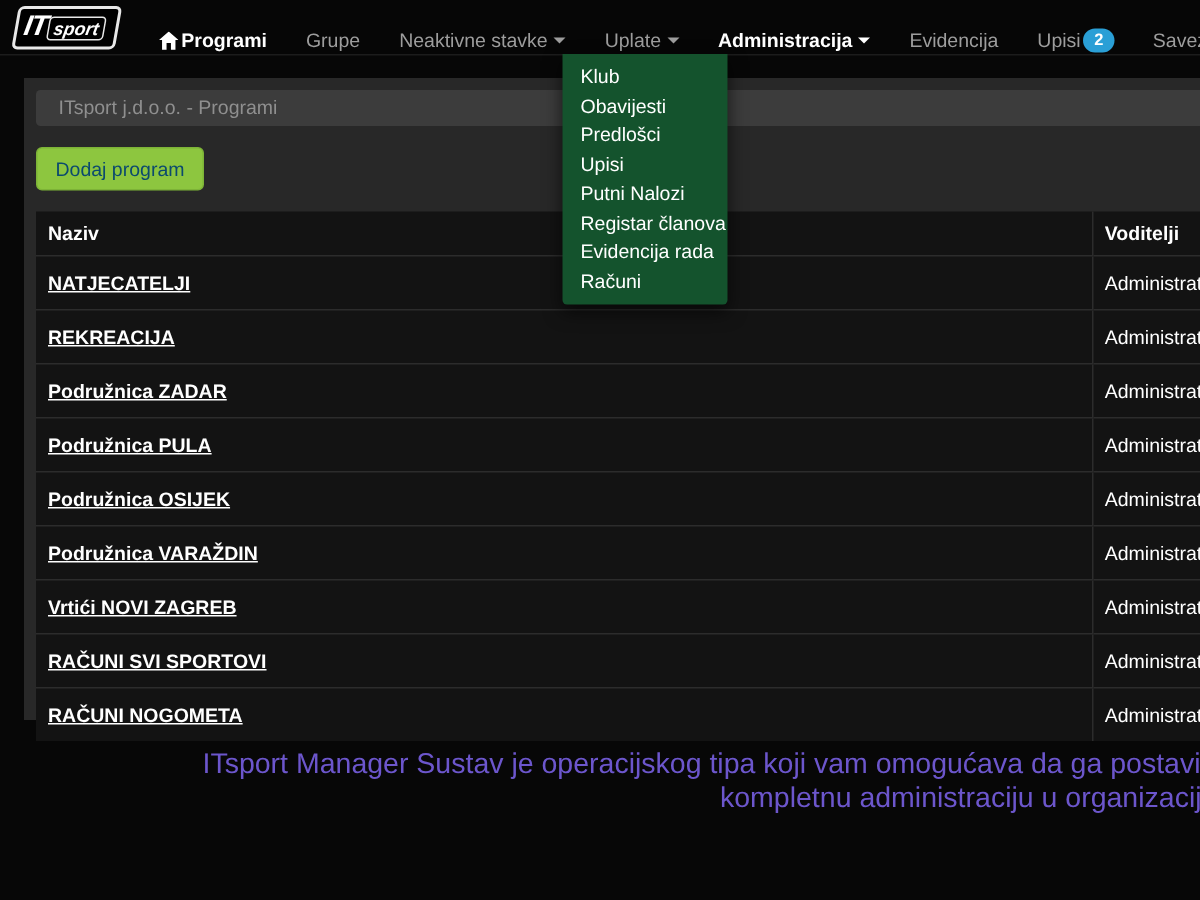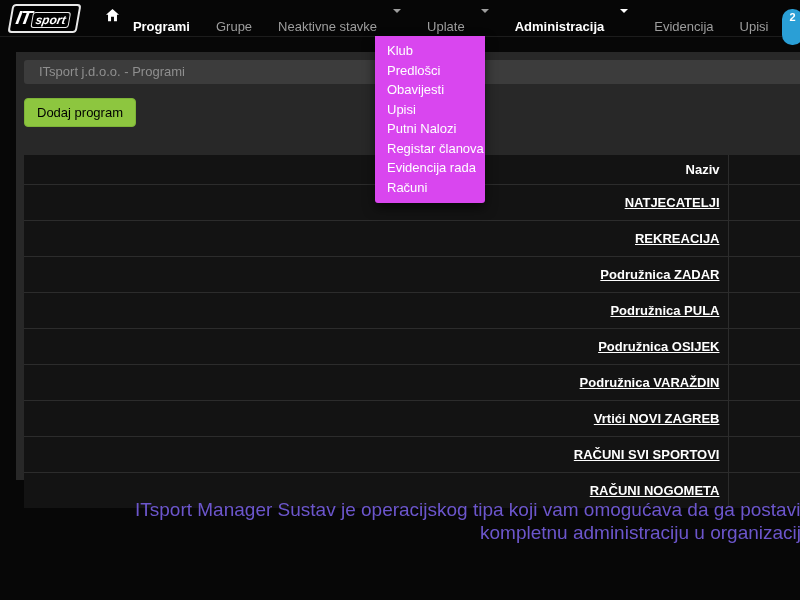--- a/index.html
+++ b/index.html
@@ -31,40 +31,40 @@
     background:#000;
   }
   .logo-it   { color:#fff; font-weight:bold; font-style:italic; font-size:19px; letter-spacing:-1px; }
   .logo-sport{ color:#fff; font-weight:bold; font-style:italic; font-size:12px;
                border:1px solid #e8e8e8; border-radius:3px; padding:0 3px; margin-left:1px; }
 
   .nav-items { display:flex; align-items:center; height:36px; margin-left:14px; }
   .nav-item {
     padding:0 13px; height:36px; line-height:36px;
     font-size:13px; color:#9d9d9d; cursor:pointer; white-space:nowrap;
-    display:flex; gap:14px;margin-top:18px;
+    display:flex; align-items:center; gap:2px;margin-top:18px;
   }
   .nav-item.active { color:#ffffff; font-weight:bold; }
   .caret {
     display:inline-block; width:0; height:0;
     border-left:4px solid transparent; border-right:4px solid transparent;
     border-top:4px solid currentColor; margin-left:2px;
   }
   .badge {
     background:#2a9fd6; color:#fff;
     font-size:11px; font-weight:bold;
     border-radius:10px; padding:2px 7px; line-height:12px;
   }
   .home-icon svg { display:block; }
 
   
   .dropdown {
     position:absolute; left:375px; top:36px;
     width:110px;
-    background:#d946ef;
+    background:#14532d;
     padding:5px 0 6px 0;
     box-shadow:0 5px 12px rgba(0,0,0,0.6);
     border-radius:0 0 3px 3px;
     z-index:100;
   }
   .dropdown-item {
     font-size:13px; color:#ffffff;
     padding:3px 12px; line-height:13.5px;
     white-space:nowrap; cursor:pointer;
   }
@@ -75,43 +75,43 @@
     width:984px; height:428px;
     background:#282828;
   }
   .breadcrumb {
     margin:8px; height:24px;
     background:#3c3c3c; border-radius:3px;
     color:#8f8f8f; font-size:13px; line-height:24px;
     padding-left:15px;
   }
   .add-btn {
-    display:inline-block; margin:6px 0 18px 8px;
+    display:inline-block; margin:6px 0 4px 8px;
     background:#8dc63f; border:1px solid #7db337;
-    color:#000000; font-size:13px;
+    color:#0c4a6e; font-size:13px;
     padding:6px 12px; border-radius:4px;
     cursor:pointer; font-family:"Liberation Sans", sans-serif;
   }
 
   
   table.programs {
     margin:10px 8px 0 8px;
     width:960px;
     border-collapse:collapse;
     background:#131313;
     font-size:13px; color:#fff;
     table-layout:fixed;
   }
   table.programs col.c-naziv   { width:704px; }
   table.programs col.c-vodit   { width:256px; }
   table.programs th {
-    text-align:right; font-weight:bold;
+    text-align:left; font-weight:bold;
     padding:7px 8px;
   }
-  table.programs td { padding:10px 8px;text-align:right; }
+  table.programs td { padding:10px 8px; }
   table.programs td, table.programs th { border-top:1px solid #2c2c2c; }
   table.programs th { border-top:none; }
   table.programs td + td, table.programs th + th { border-left:1px solid #2c2c2c; }
   .prog-link { color:#ffffff; font-weight:bold; text-decoration:underline; cursor:pointer; }
 
   
   .footer-line { position:absolute; white-space:nowrap; font-size:19px; color:#6c56cc; }
   .footer-line1 { left:135px; top:499px; }
   .footer-line2 { left:480px; top:522px; }
 </style>
@@ -155,22 +155,22 @@
       <span class="badge">2</span>
     </div>
     <div class="nav-item">
       <span>Savezi</span>
     </div>
   </div>
 </div>
 
 <div class="dropdown">
   <div class="dropdown-item">Klub</div>
+  <div class="dropdown-item">Obavijesti</div>
   <div class="dropdown-item">Predlošci</div>
-  <div class="dropdown-item">Obavijesti</div>
   <div class="dropdown-item">Upisi</div>
   <div class="dropdown-item">Putni Nalozi</div>
   <div class="dropdown-item">Registar članova</div>
   <div class="dropdown-item">Evidencija rada</div>
   <div class="dropdown-item">Računi</div>
 </div>
 
 <div class="panel">
   <div class="breadcrumb">ITsport j.d.o.o. - Programi</div>
   <button class="add-btn">Dodaj program</button>

